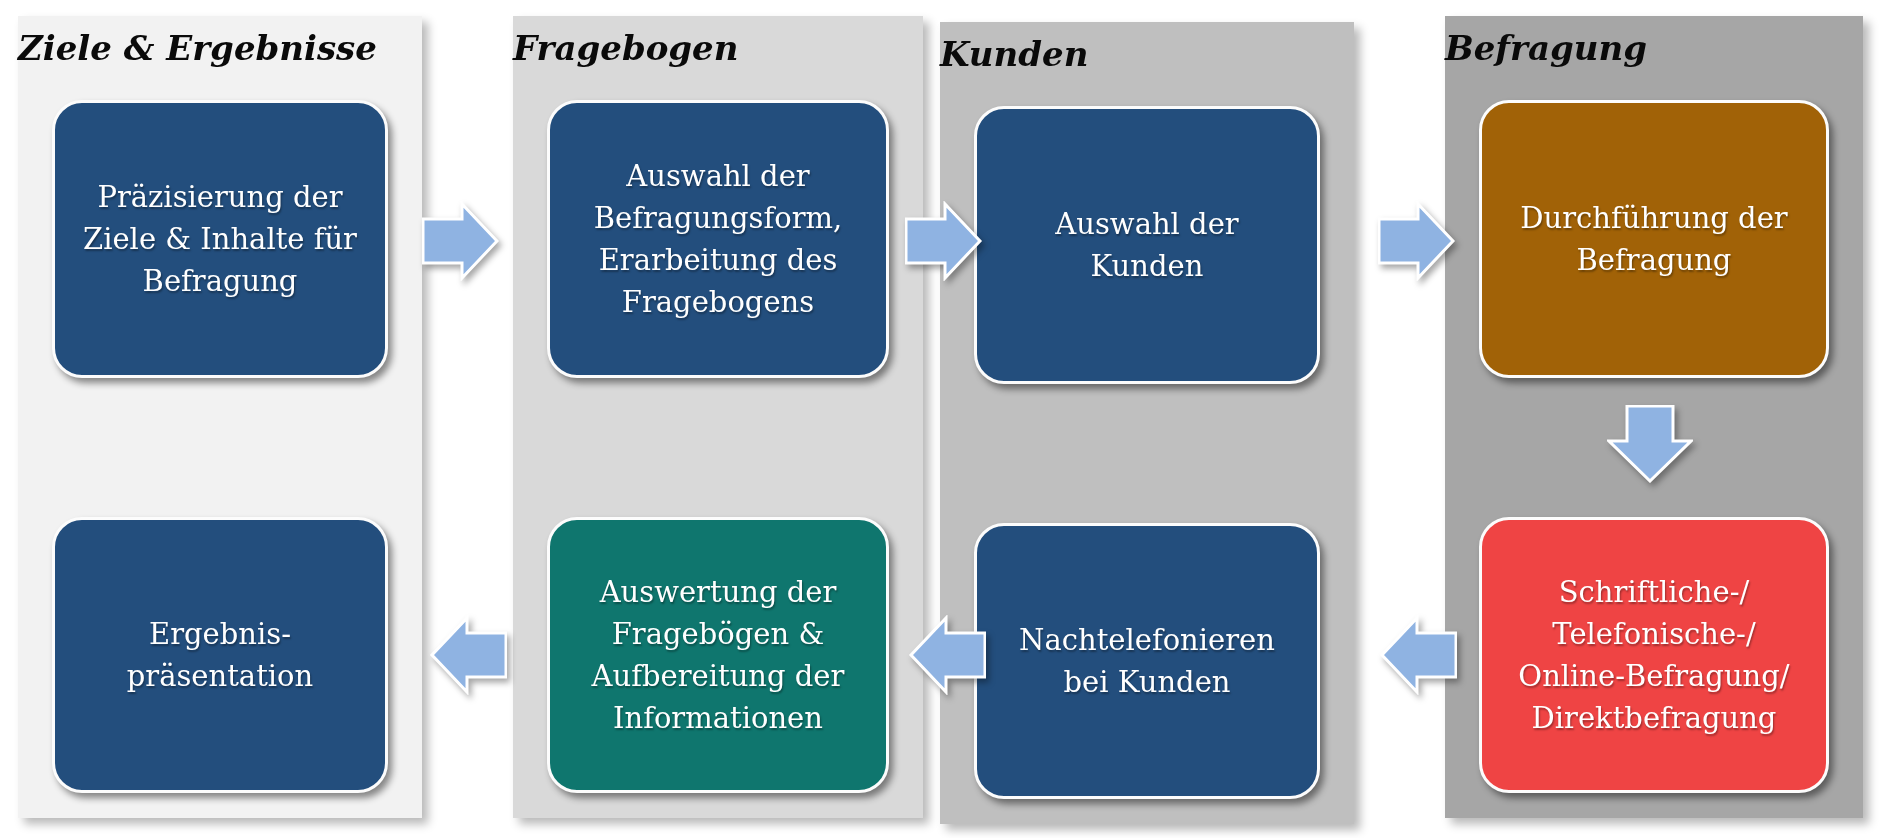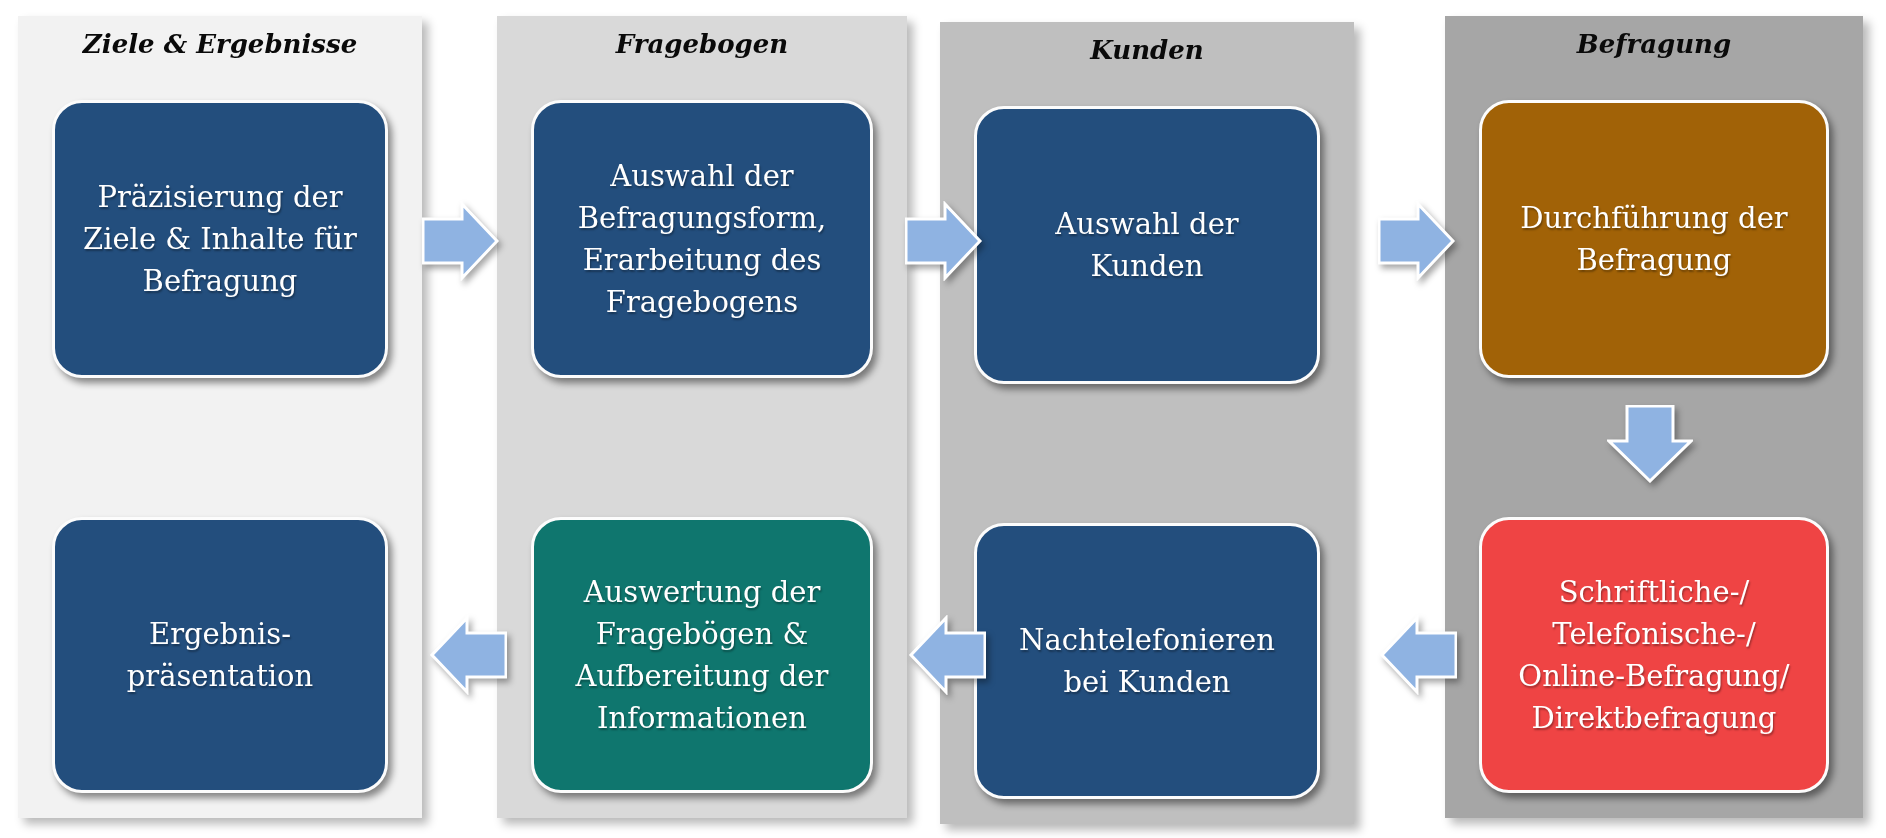--- a/index.html
+++ b/index.html
@@ -5,27 +5,27 @@
   html,body { margin:0; padding:0; background:#ffffff; }
   .stage {
     position:relative; width:1886px; height:838px; background:#ffffff;
     font-family:"DejaVu Serif","Liberation Serif",serif; overflow:hidden;
   }
   .col {
     position:absolute; top:16px; height:802px;
     box-shadow:6px 6px 9px rgba(0,0,0,0.28);
   }
   .col1 { left:18px;   width:404px; }
-  .col2 { left:497px;  width:410px; }
+  .col2 { left:513px;  width:410px; }
   .col3 { left:940px;  width:414px;margin-top:6px; }
   .col4 { left:1445px; width:418px; }
   .col-title {
     position:absolute; top:14px; left:0; right:0; margin:0;
-    text-align:center; font-weight:bold; font-style:italic;
-    font-size:26px; line-height:1.1; color:#0a0a0a;
+    text-align:left; font-weight:bold; font-style:italic;
+    font-size:34px; line-height:1.1; color:#0a0a0a;
   }
   .box {
     position:absolute; left:34px; right:34px;
     border-radius:30px; border:3px solid #fcfcfc;
     box-shadow:4px 5px 7px rgba(0,0,0,0.45);
     display:flex; align-items:center; justify-content:center;
     box-sizing:border-box;
   }
   .box-top    { top:84px;  height:278px; }
   .box-bottom { top:501px; height:276px; }

